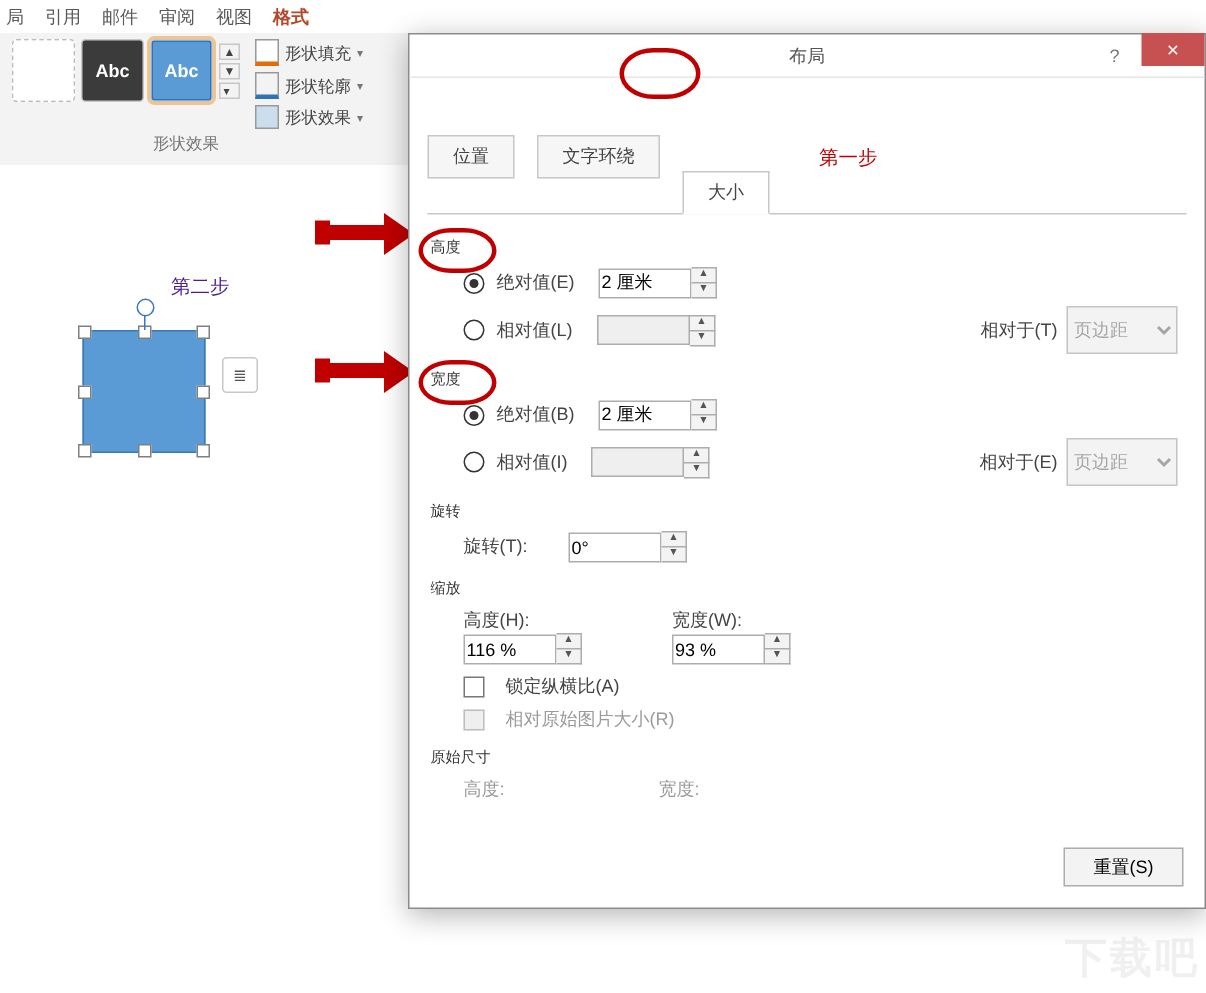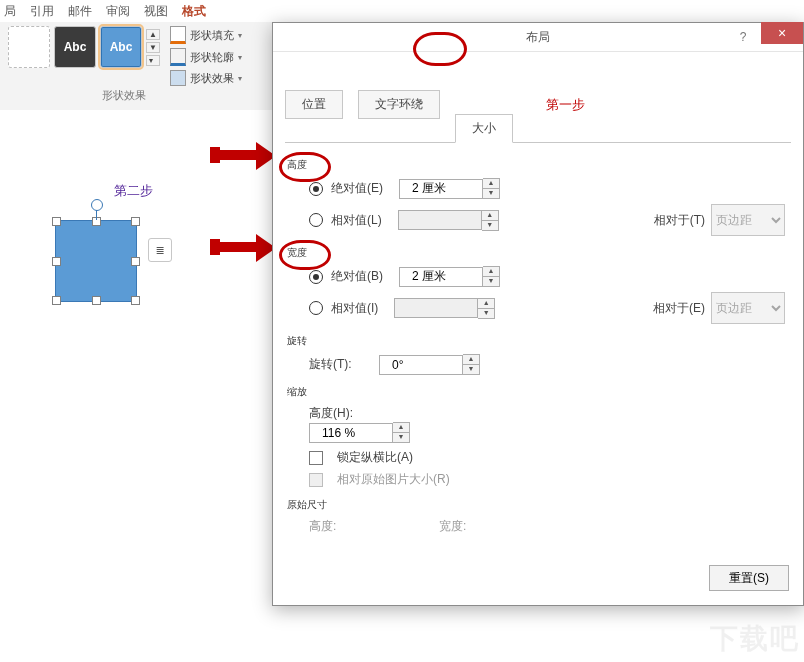--- a/index.html
+++ b/index.html
@@ -81,21 +81,21 @@
   .step1-label { color:#c00000; font-size:13px; margin-left:18px;}
   .dlg-tabline { height:1px; background:#c7c7c7; margin:0 12px; position:relative; top:-1px;}
   .red-circle { position:absolute; border:3px solid #c00000; border-radius:50%/60%; pointer-events:none; }
 
   .dlg-body { padding:4px 14px 10px 14px; }
   .section-title { margin:10px 0 6px 0; font-size:10px; color:#333; position:relative;}
   .row { display:flex; align-items:center; margin:5px 0 5px 22px; gap:8px; }
   .radio { width:12px;height:12px;border:1px solid #333;border-radius:50%;display:inline-flex;align-items:center;justify-content:center;}
   .radio.checked::after{content:"";width:6px;height:6px;background:#333;border-radius:50%;}
   .spin { display:flex; align-items:center; }
-  .spin input { width:58px; height:18px; border:1px solid #adadad; padding:0 12px; font-size:12px; background:#fff;}
+  .spin input { width:58px; height:18px; border:1px solid #adadad; padding:0 1px; font-size:12px; background:#fff;}
   .spin input[disabled]{background:#efefef;color:#999;}
   .spin .btns { display:flex; flex-direction:column; }
   .spin .btns span{ width:16px;height:9px;border:1px solid #adadad;border-left:none;background:#f3f3f3;font-size:7px;line-height:7px;text-align:center;color:#555;}
   .spin .btns span:first-child{border-bottom:none;}
   .rel { display:flex; align-items:center; gap:6px; margin-left:auto; margin-right:4px;}
   .rel select { width:74px;height:32px;border:1px solid #adadad;background:#efefef;font-size:12px;}
   .pair { display:flex; gap:60px; margin:6px 0 6px 22px; align-items:flex-end;}
   .pair label { width:70px; display:inline-block; }
   .chk { width:12px;height:12px;border:1px solid #777;display:inline-block;vertical-align:middle;margin-right:6px;}
   .chk.disabled{background:#efefef;border-color:#bdbdbd;}
@@ -284,20 +284,30 @@
       <span>
         <label>高度(H):</label>
         <span class="spin">
           <input value="116 %" style="">
           <span class="btns">
               <span>▲</span>
               <span>▼</span>
             </span>
         </span>
       </span>
+      <span>
+        <label>宽度(W):</label>
+        <span class="spin">
+          <input value="93 %" style="">
+          <span class="btns">
+              <span>▲</span>
+              <span>▼</span>
+            </span>
+        </span>
+      </span>
     </div>
     <div class="row" style="margin-left:22px">
       <span class="chk"></span>
       <span>锁定纵横比(A)</span>
     </div>
     <div class="row" style="margin-left:22px;color:#9a9a9a">
       <span class="chk disabled"></span>
       <span>相对原始图片大小(R)</span>
     </div>
 

